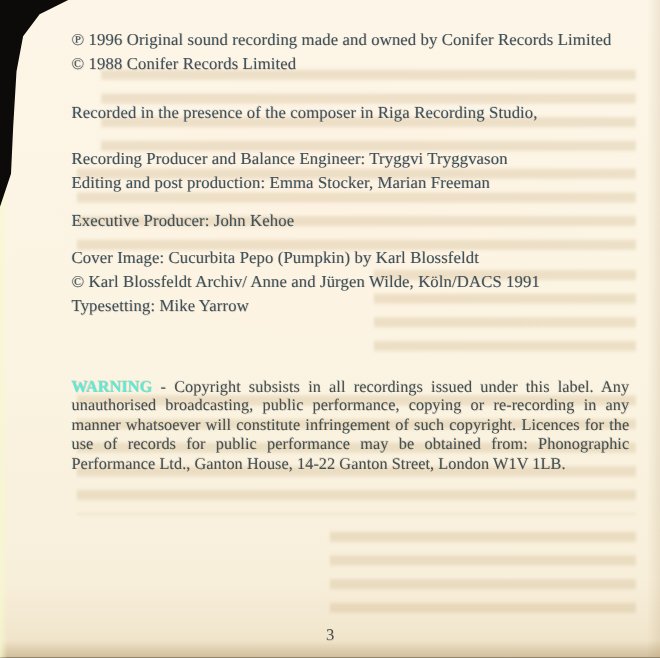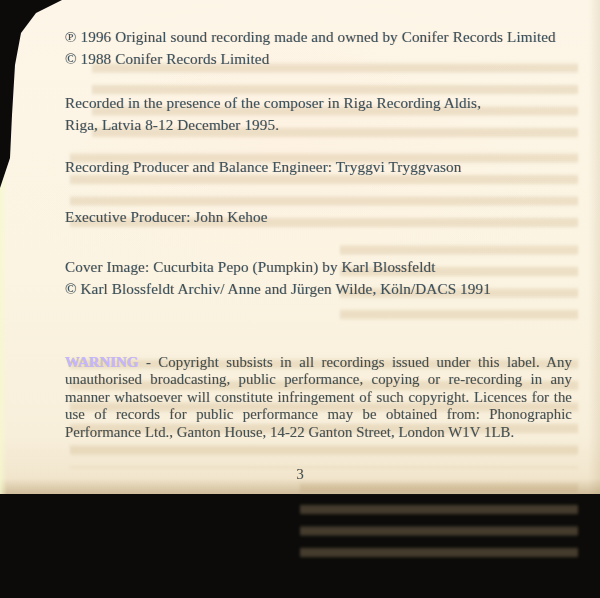--- a/index.html
+++ b/index.html
@@ -1,21 +1,21 @@
 <!DOCTYPE html>
 <html><head>
 <meta charset="utf-8">
 <style>
   html,body{margin:0;padding:0;}
   body{
     width:600px;height:598px;overflow:hidden;
     background:#0c0b09;
     font-family:"Liberation Serif","DejaVu Serif",serif;
   }
-  .scan{position:relative;width:600px;height:494px;}
+  .scan{position:relative;width:600px;height:598px;}
   .paper{
     position:absolute;inset:0;
     background:
       radial-gradient(ellipse 420px 260px at 48% 30%, rgba(255,240,224,0.55), rgba(255,240,224,0) 70%),
       linear-gradient(180deg,#fdf6e8 0%,#fbf4e2 55%,#f8efdb 88%,#f1e5cc 97%,#eaddc2 100%);
   }
   
   .corner-wedge{
     position:absolute;left:0;top:0;width:70px;height:195px;
     background:#0c0b09;
@@ -54,29 +54,29 @@
     padding:26px 20px 0 65px;
     box-sizing:border-box;
     color:#3f5159;
   }
   .l{
     font-size:15.2px;line-height:22px;letter-spacing:0.1px;white-space:nowrap;
     text-shadow:0.6px 0.3px 0 rgba(140,50,30,0.18), -0.6px -0.3px 0 rgba(40,100,120,0.18);
   }
   .gap22{margin-top:22px;}
   .gap20{margin-top:20px;font-family:Liberation Serif, serif;}
-  .gap16{margin-top:28px;}
+  .gap16{margin-top:12px;}
   .warning{
     margin-top:54px;width:507px;
     font-size:14.8px;line-height:17.4px;letter-spacing:0.05px;
     text-align:justify;
     color:#46504f;
     text-shadow:0.6px 0.3px 0 rgba(140,50,30,0.16), -0.6px -0.3px 0 rgba(40,100,120,0.16);
   }
-  .warning .wlabel{font-weight:bold;color:#c4b5fd;}
+  .warning .wlabel{font-weight:bold;color:#5eead4;}
   .page-number{
     position:absolute;left:0;right:0;bottom:11px;
     text-align:center;font-size:15px;color:#41504f;
     text-shadow:0.5px 0.3px 0 rgba(140,50,30,0.18);
   }
 </style>
 </head>
 <body>
 
 <div class="scan">
@@ -91,29 +91,30 @@
   <div class="edge-right"></div>
   <div class="edge-bottom"></div>
   <div class="edge-left"></div>
   <div class="corner-wedge"></div>
 
   <div class="content">
 
     <div class="l">℗ 1996 Original sound recording made and owned by Conifer Records Limited</div>
     <div class="l">© 1988 Conifer Records Limited</div>
 
-    <div class="l gap22">Recorded in the presence of the composer in Riga Recording Aldis,</div>
-    <div class="l">Riga, Latvia 8-12 December 1995.</div>
+    <div class="l gap22">Recorded in the presence of the composer in Riga Recording Studio,</div>
 
     <div class="l gap20">Recording Producer and Balance Engineer: Tryggvi Tryggvason</div>
+    <div class="l">Editing and post production: Emma Stocker, Marian Freeman</div>
 
     <div class="l gap16">Executive Producer: John Kehoe</div>
 
 
     <div class="l gap16">Cover Image: Cucurbita Pepo (Pumpkin) by Karl Blossfeldt</div>
     <div class="l">© Karl Blossfeldt Archiv/ Anne and Jürgen Wilde, Köln/DACS 1991</div>
 
+    <div class="l">Typesetting: Mike Yarrow</div>
 
     <div class="warning"><span class="wlabel">WARNING</span><span> - Copyright subsists in all recordings issued under this label. Any unauthorised broadcasting, public performance, copying or re-recording in any manner whatsoever will constitute infringement of such copyright. Licences for the use of records for public performance may be obtained from: Phonographic Performance Ltd., Ganton House, 14-22 Ganton Street, London W1V 1LB.</span></div>
   </div>
 
   <div class="page-number">3</div>
 </div>
 
 </body></html>

